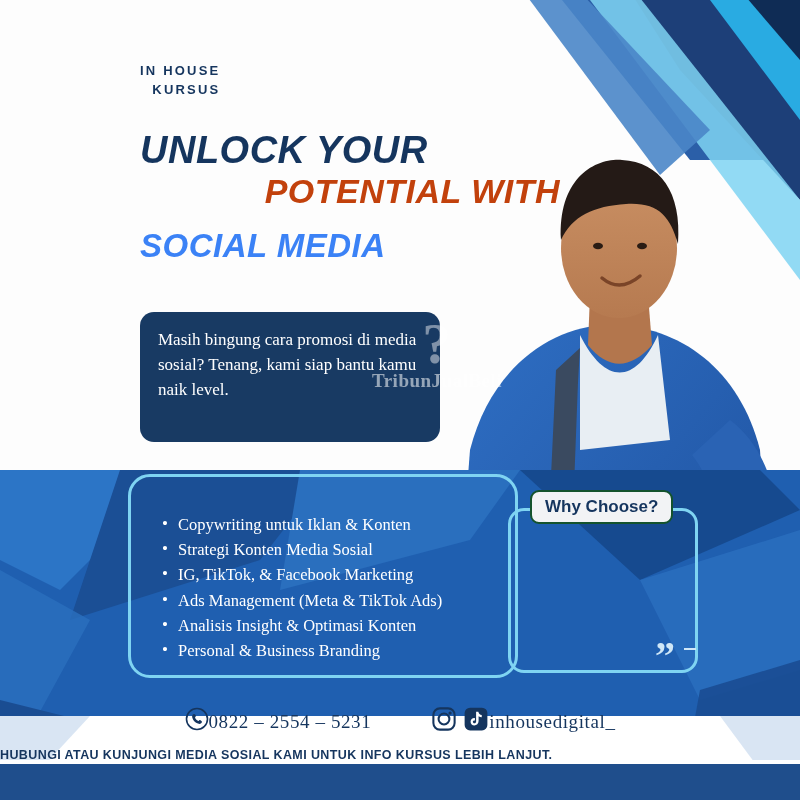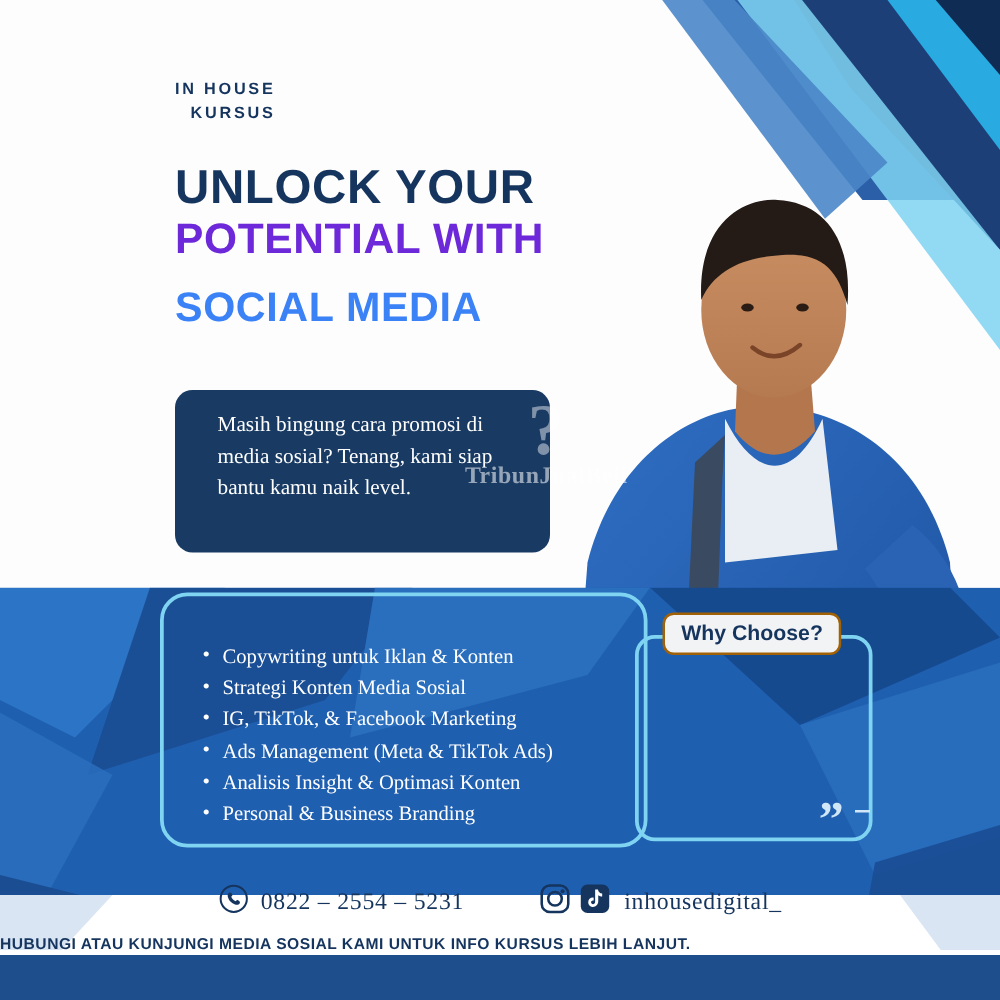--- a/index.html
+++ b/index.html
@@ -78,40 +78,41 @@
     width: 420px;
   }
   .headline .l1,
   .headline .l2,
   .headline .l3,
   .headline .l4 {
     font-weight: bold;
     letter-spacing: 0.5px;
     line-height: 1.16;
     text-transform: uppercase;
+    font-style: italic;
   }
   .headline .l1 { font-size: 38px; color: #15355e; }
-  .headline .l2 { font-size: 34px; color: #6d28d9; }
+  .headline .l2 { font-size: 34px; color: #c2410c; text-align: right; }
   .headline .l3 { font-size: 33px; color: #3b82f6; margin-top: 15px; }
   .headline .l4 { font-size: 31px; color: #29abe2; }
 
   
   .intro-box {
     position: absolute;
     left: 140px;
     top: 312px;
     width: 300px;
     height: 130px;
     background: #183a63;
     border-radius: 14px;
     color: #ffffff;
     font-family: "Liberation Serif", serif;
     font-size: 17px;
     line-height: 1.46;
-    padding: 16px 34px;
+    padding: 16px 18px;
     box-sizing: border-box;
   }
 
   
   .services-card {
     position: absolute;
     left: 128px;
     top: 474px;
     width: 390px;
     height: 204px;
@@ -169,21 +170,21 @@
     height: 165px;
     border: 3px solid #7fd4f2;
     border-radius: 16px;
     box-sizing: border-box;
   }
   .why-tab {
     position: absolute;
     left: 530px;
     top: 490px;
     background: #f2f3f5;
-    border: 2px solid #a16207;
+    border: 2px solid #14532d;
     border-radius: 9px;
     padding: 5px 13px;
     font-weight: bold;
     font-size: 17px;
     color: #15355e;
   }
   .why-list {
     position: absolute;
     left: 516px;
     top: 540px;
@@ -228,21 +229,20 @@
     top: 706px;
     width: 100%;
     display: flex;
     align-items: center;
     justify-content: center;
     gap: 60px;
   }
   .contact-item {
     display: flex;
     align-items: center;
-    gap: 10px;
     color: #15355e;
     font-family: "Liberation Serif", serif;
     font-size: 19px;
     letter-spacing: 0.6px;
   }
   .ig-pair { display: flex; align-items: center; gap: 6px; }
   .tagline {
     position: absolute;
     left: 0;
     top: 748px;

